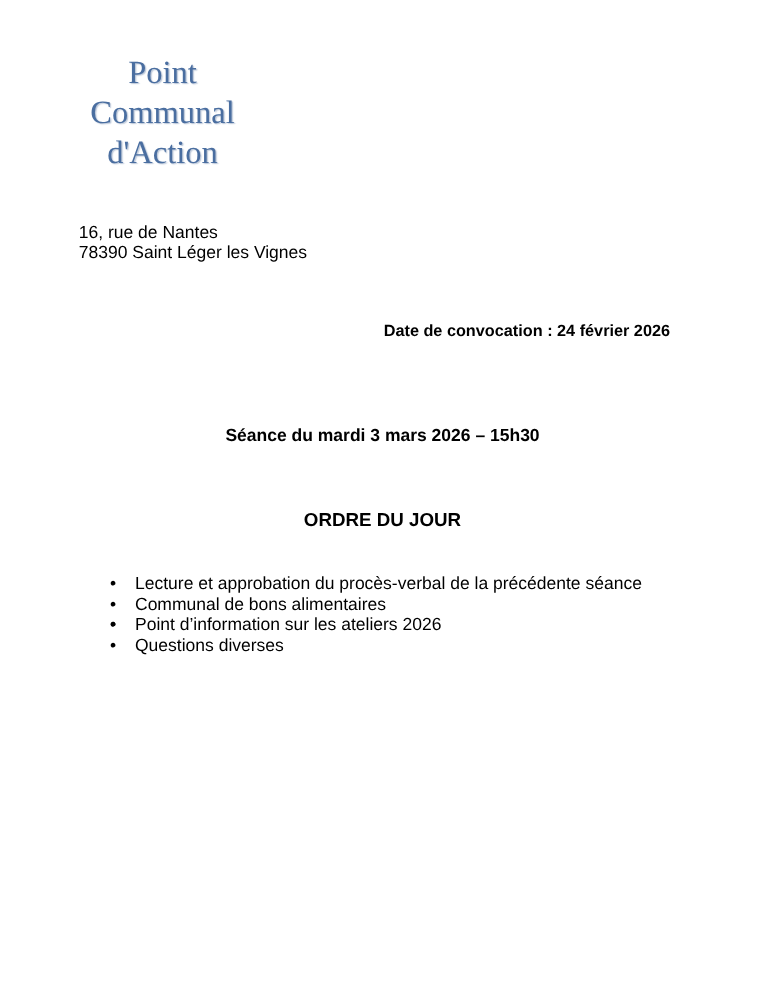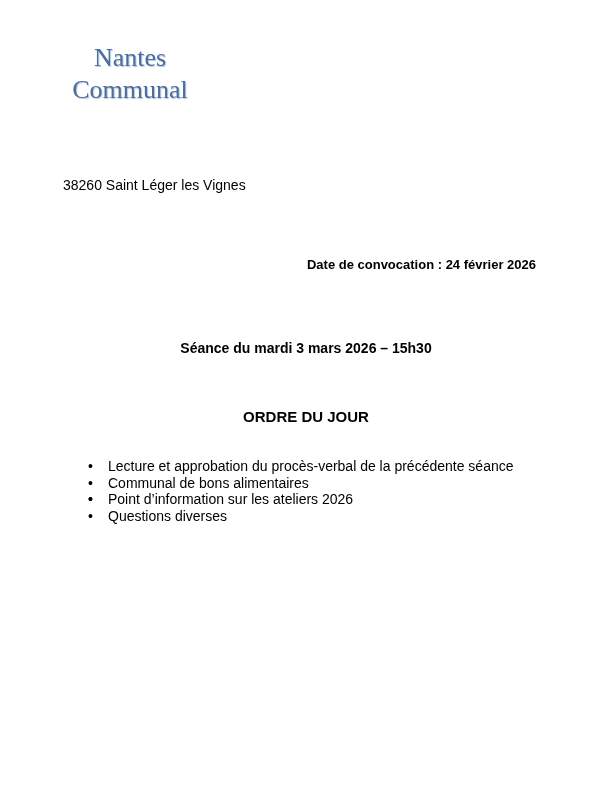--- a/index.html
+++ b/index.html
@@ -14,26 +14,28 @@
   .seance { top: 340px; font-size: 14px; line-height: 17px; }
   .odj { top: 396px; font-size: 15px; margin-top: 12px; }
   .agenda { position: absolute; left: 88px; top: 458px; margin: 0; padding: 0; list-style: none; font-size: 14px; line-height: 16.6px; }
   .agenda li { position: relative; padding-left: 20px; }
   .agenda li .bullet { position: absolute; left: 0; top: 0; }
 </style>
 </head>
 <body>
 
 <div class="logo">
-  <div>Nantes</div>
+  <div>Point</div>
   <div>Communal</div>
+  <div>d'Action</div>
 </div>
 
 <div class="address">
-  <div>38260 Saint Léger les Vignes</div>
+  <div>16, rue de Nantes</div>
+  <div>78390 Saint Léger les Vignes</div>
 </div>
 
 <div class="convocation">Date de convocation : 24 février 2026</div>
 
 <div class="center seance">
   <div>Séance du mardi 3 mars 2026 – 15h30</div>
 </div>
 
 <div class="center odj">ORDRE DU JOUR</div>
 

